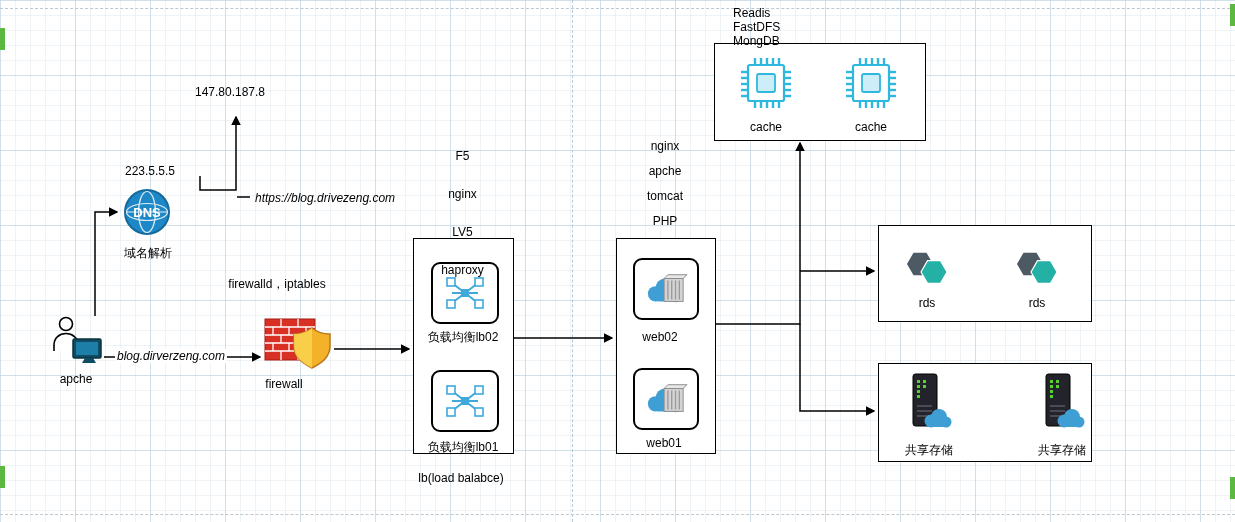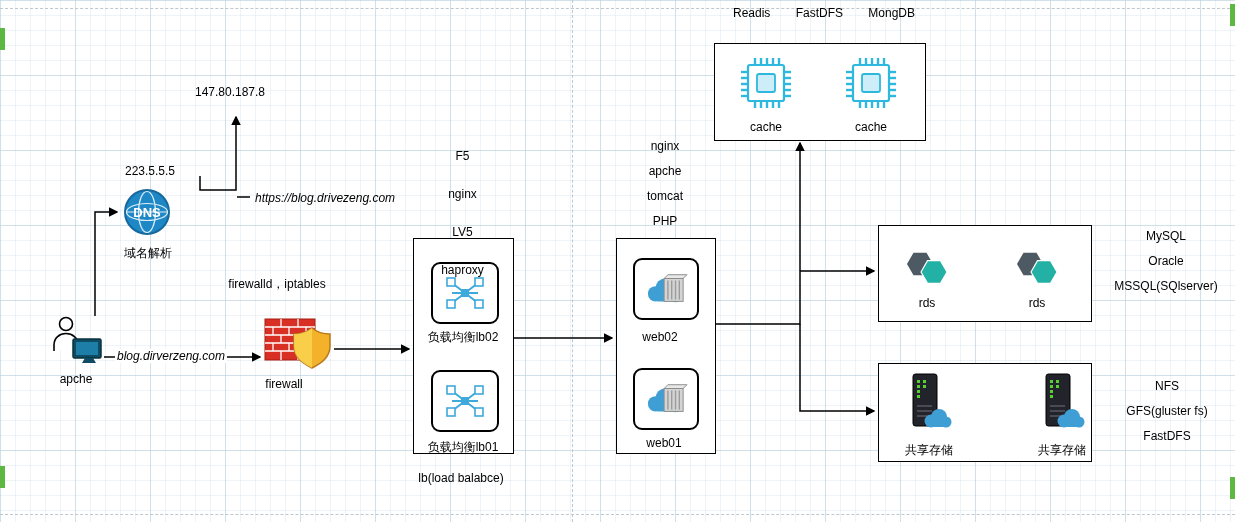--- a/index.html
+++ b/index.html
@@ -21,21 +21,21 @@
   .node{position:absolute;z-index:2;}
   .box{position:absolute;z-index:2;background:#fff;border:1px solid #000;}
   .frame{position:absolute;z-index:3;background:#fff;border:2px solid #000;border-radius:9px;
          display:flex;align-items:center;justify-content:center;}
   .lbl{position:absolute;z-index:4;font-size:12px;white-space:nowrap;transform:translateX(-50%);line-height:14px;}
   .lbl-left{position:absolute;z-index:4;font-size:12px;white-space:nowrap;line-height:14px;font-style:italic;}
   .edge-lbl{background:#fff;padding:0 2px;font-style:italic;}
   .stack-col{position:absolute;z-index:4;display:flex;flex-direction:column;align-items:center;gap:24px;
              font-size:12px;white-space:nowrap;}
   .stack-col.gap-lg{gap:11px;}
-  .stack-row{position:absolute;z-index:4;display:flex;flex-direction:row;justify-content:space-between;
+  .stack-row{position:absolute;z-index:4;display:flex;flex-direction:column;justify-content:space-between;
              font-size:12px;white-space:nowrap;}
 </style>
 </head>
 <body>
 
 <div class="canvas">
 
   <div class="pbh" style="top:8px"></div>
   <div class="pbh" style="top:514px"></div>
   <div class="pbv" style="left:572px"></div>
@@ -283,25 +283,20 @@
     </svg>
   </div>
   <div class="lbl" style="left:927px;top:296px">rds</div>
   <div class="node" style="left:1009px;top:245px">
     <svg width="56" height="46" viewBox="0 0 56 46">
       <polygon points="8,19 14.5,7.7 27.5,7.7 34,19 27.5,30.3 14.5,30.3" fill="#4e5a63"></polygon>
       <polygon points="22,27 28.5,15.7 41.5,15.7 48,27 41.5,38.3 28.5,38.3" fill="#23b1a5" stroke="#ffffff" stroke-width="1.2"></polygon>
     </svg>
   </div>
   <div class="lbl" style="left:1037px;top:296px">rds</div>
-  <div class="stack-col gap-lg" style="left:1108px;top:229px;width:116px">
-    <span>MySQL</span>
-    <span>Oracle</span>
-    <span>MSSQL(SQlserver)</span>
-  </div>
 
   <div class="box" style="left:878px;top:363px;width:212px;height:97px"></div>
   <div class="node" style="left:906px;top:373px">
     <svg width="46" height="58" viewBox="0 0 46 58">
       <rect x="7" y="1" width="24" height="52" rx="2.5" fill="#23232b" stroke="#000"></rect>
       <g fill="#57d12f">
         <rect x="11" y="7" width="3" height="3"></rect>
           <rect x="11" y="12" width="3" height="3"></rect>
         <rect x="11" y="17" width="3" height="3"></rect>
           <rect x="11" y="22" width="3" height="3"></rect>
@@ -340,19 +335,14 @@
       </g>
       <g fill="#3f9fd4">
         <circle cx="25" cy="48" r="6.5"></circle>
         <circle cx="33" cy="44" r="8"></circle>
         <circle cx="40" cy="49" r="5.5"></circle>
         <rect x="24" y="46" width="17" height="8" rx="4"></rect>
       </g>
     </svg>
   </div>
   <div class="lbl" style="left:1062px;top:443px">共享存储</div>
-  <div class="stack-col gap-lg" style="left:1110px;top:379px;width:114px">
-    <span>NFS</span>
-    <span>GFS(gluster fs)</span>
-    <span>FastDFS</span>
-  </div>
 
 </div>
 
 </body></html>

